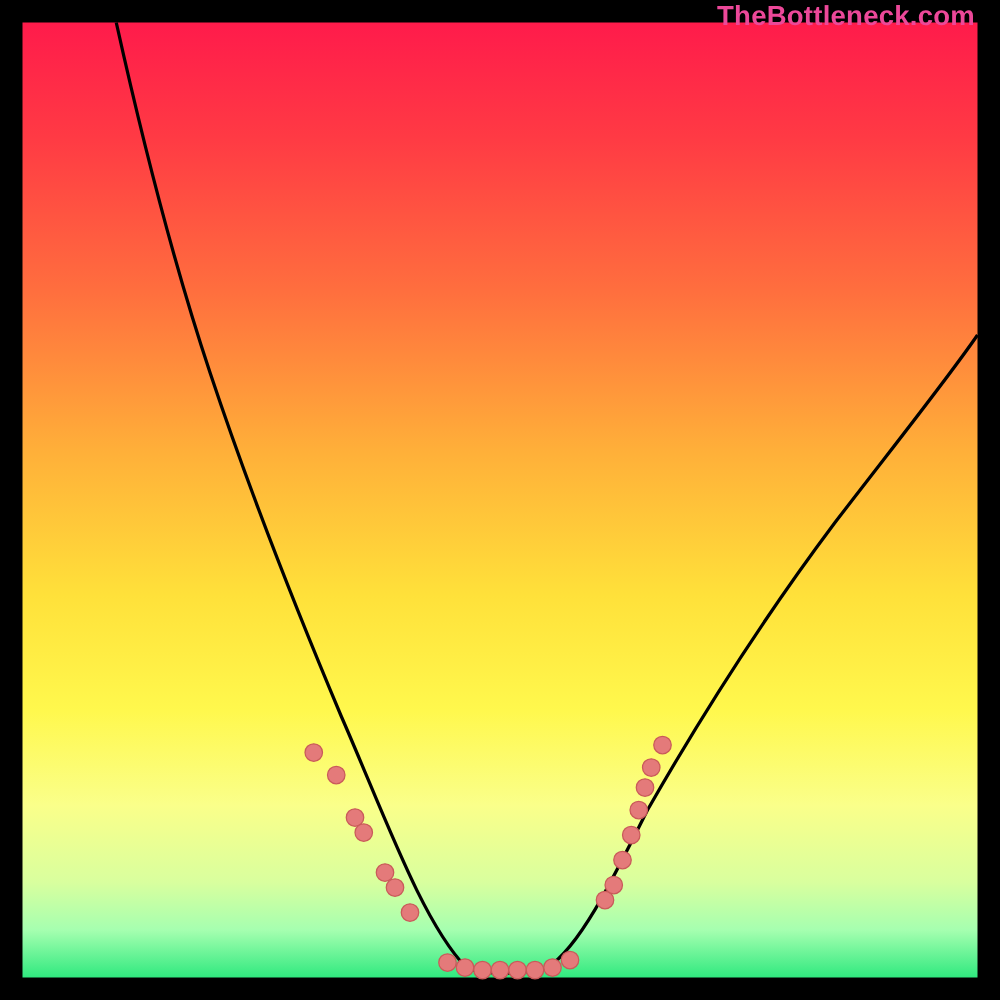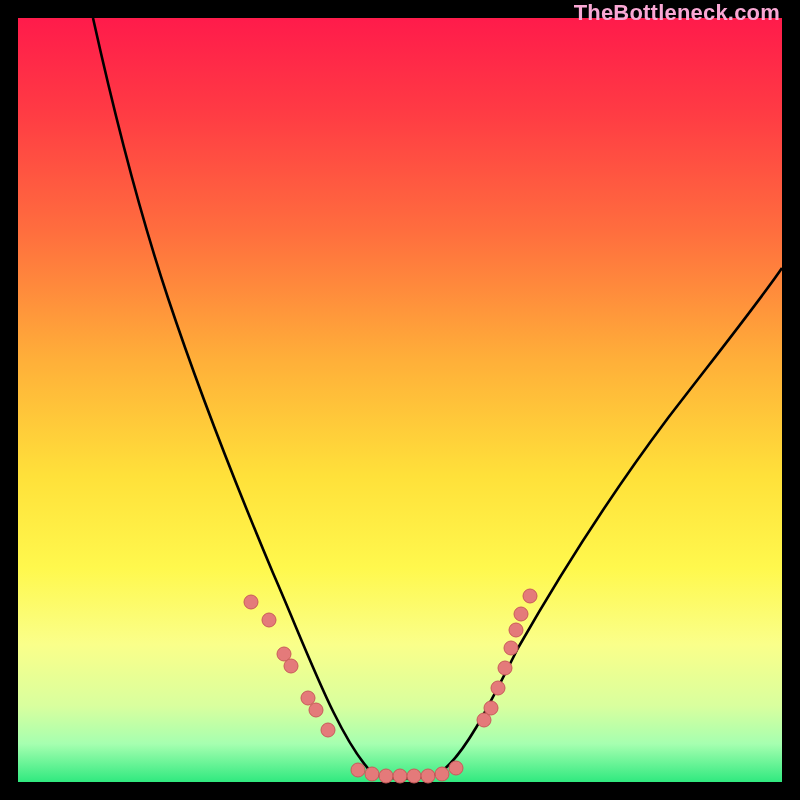--- a/index.html
+++ b/index.html
@@ -44,21 +44,21 @@
     width: 764px;
     height: 764px;
     overflow: visible;
   }
   .watermark {
     position: absolute;
     top: 0;
     right: 20px;
     font-size: 22px;
     font-weight: 600;
-    color: #f9a8d4;
+    color: #ec4899;
     letter-spacing: 0.2px;
     user-select: none;
   }
 </style>
 </head>
 <body>
 
 <div class="stage">
 
   <div class="plot-area">

